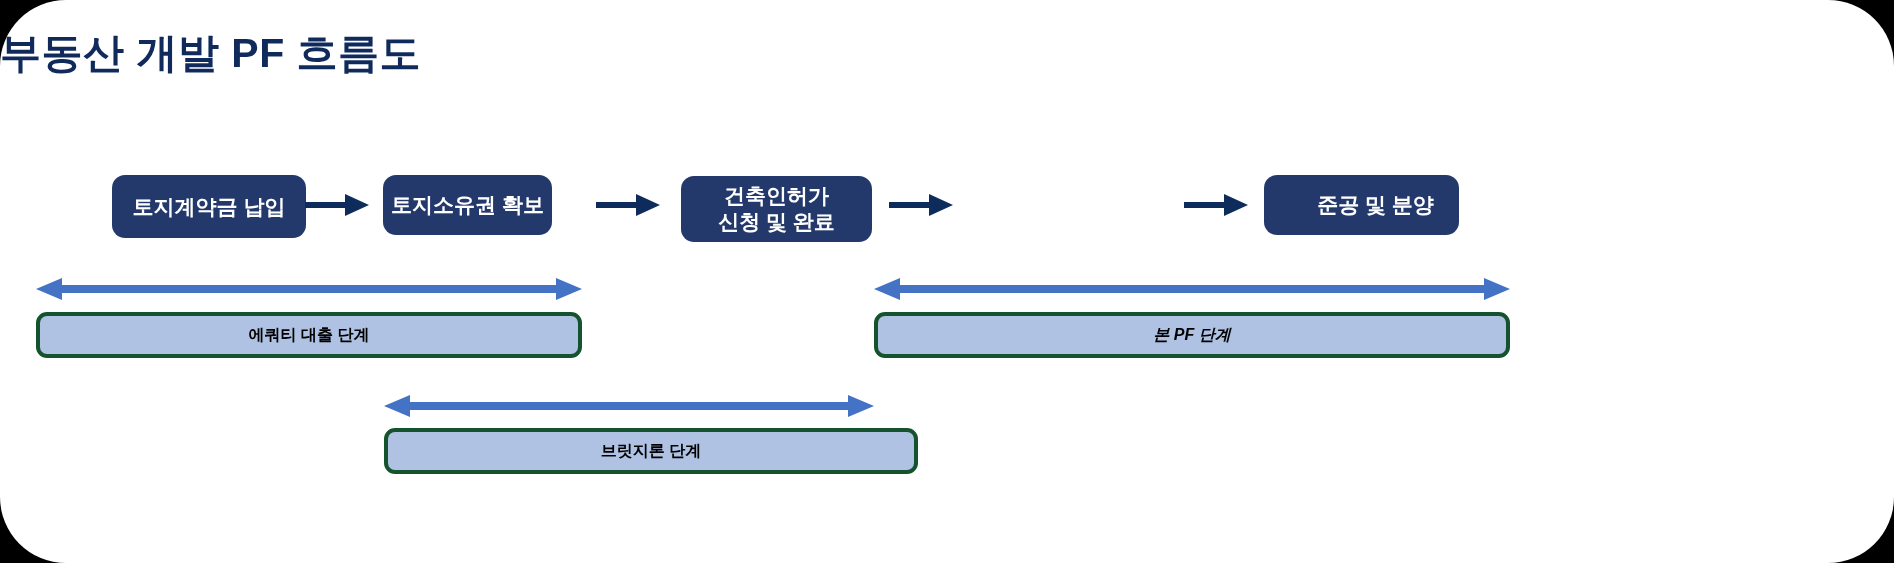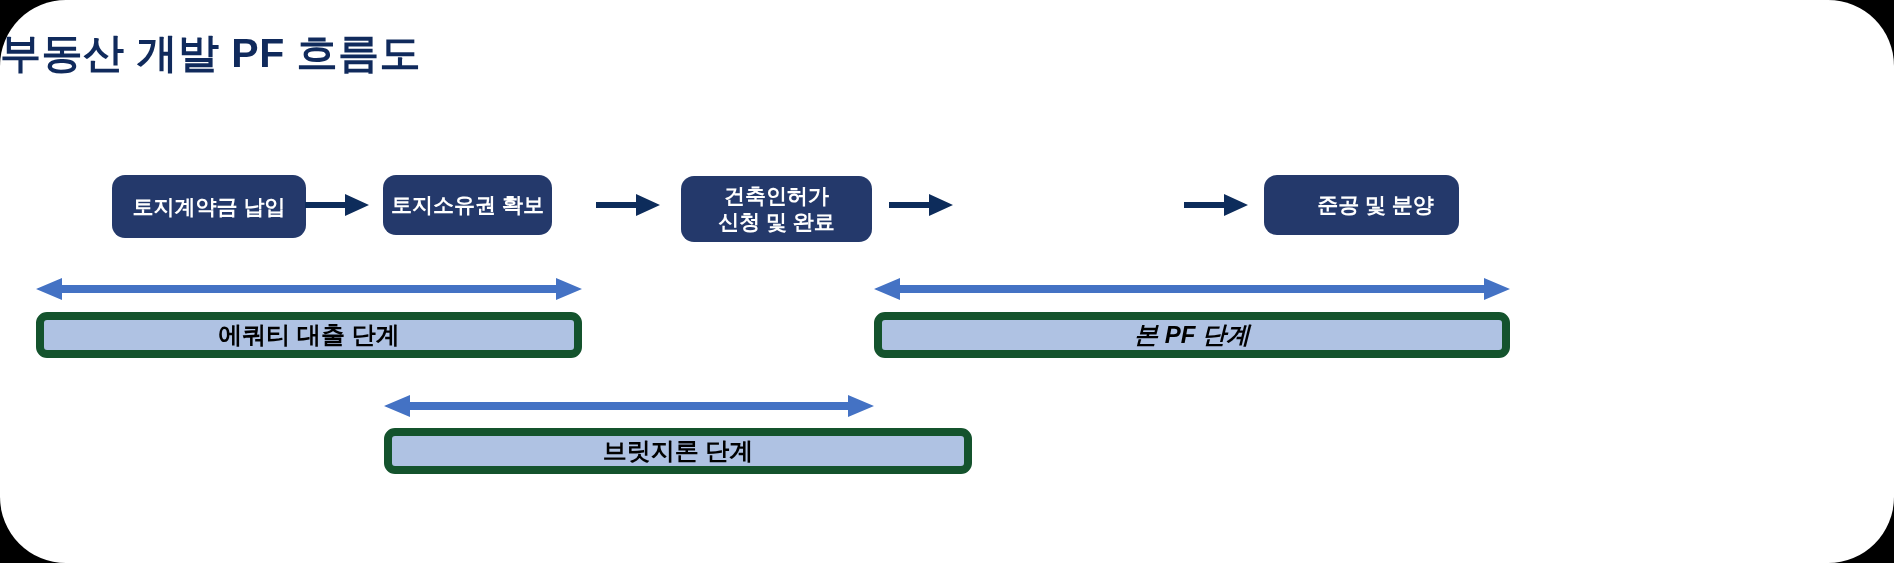--- a/index.html
+++ b/index.html
@@ -63,24 +63,24 @@
   .conn {
     position: absolute;
     height: 26px;
     display: block;
   }
 
   
   .sbar {
     position: absolute;
     background: #AFC2E3;
-    border: 8px solid #14532d;
+    border: 4px solid #14532d;
     border-radius: 11px;
     color: #000000;
-    font-size: 24px;
+    font-size: 16px;
     font-weight: bold;
     display: flex;
     align-items: center;
     justify-content: center;
     text-align: center;
     box-sizing: border-box;
     white-space: nowrap;
   }
 
   
@@ -132,15 +132,15 @@
   </svg>
 
   <div class="sbar" style="left:36px; top:312px; width:546px; height:46px;">에쿼티 대출 단계</div>
 
   <div class="sbar" style="left:874px; top:312px; width:636px; height:46px;font-style:italic;">본 PF 단계</div>
 
   <svg class="dbl" style="left:384px; top:394px; width:490px;" viewBox="0 0 490 24" preserveAspectRatio="none" aria-hidden="true">
     <path d="M0 12 L26 1 V8 H464 V1 L490 12 L464 23 V16 H26 V23 Z" fill="#4472C4"></path>
   </svg>
 
-  <div class="sbar" style="left:384px; top:428px; width:588px; height:46px;">브릿지론 단계</div>
+  <div class="sbar" style="left:384px; top:428px; width:534px; height:46px;">브릿지론 단계</div>
 
 </div>
 
 </body></html>

